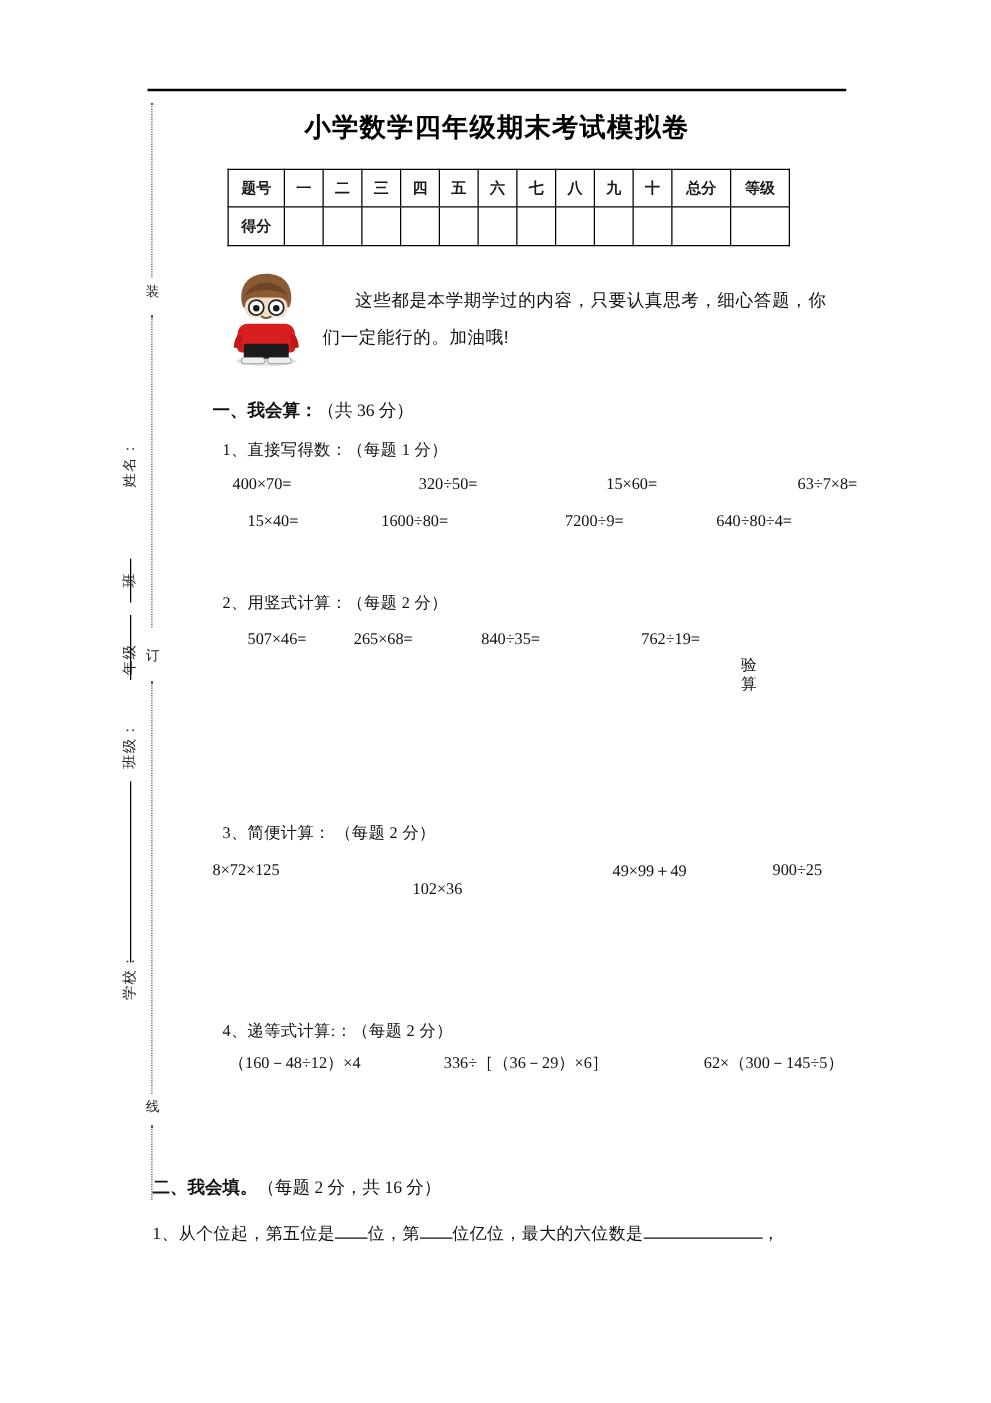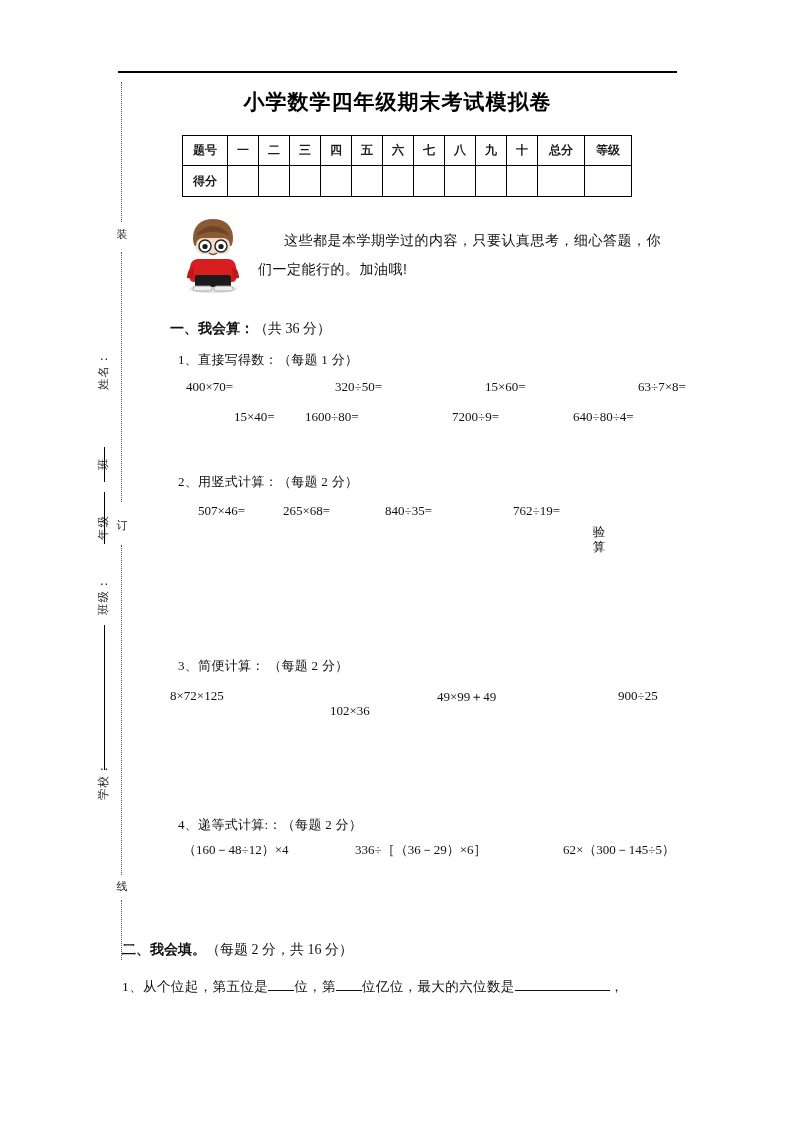--- a/index.html
+++ b/index.html
@@ -172,40 +172,40 @@
 
   <div class="sub" style="left:178px;top:351px;">1、直接写得数：（每题 1 分）</div>
 
   <div class="row" style="left:0;top:379px;">
     <span class="cell" style="left:186px;">400×70=</span>
     <span class="cell" style="left:335px;">320÷50=</span>
     <span class="cell" style="left:485px;">15×60=</span>
     <span class="cell" style="left:638px;">63÷7×8=</span>
   </div>
   <div class="row" style="left:0;top:409px;">
-    <span class="cell" style="left:198px;margin-left:36px;">15×40=</span>
+    <span class="cell" style="left:198px;">15×40=</span>
     <span class="cell" style="left:305px;">1600÷80=</span>
     <span class="cell" style="left:452px;">7200÷9=</span>
     <span class="cell" style="left:573px;">640÷80÷4=</span>
   </div>
 
   <div class="sub" style="left:178px;top:473px;">2、用竖式计算：（每题 2 分）</div>
   <div class="row" style="left:0;top:503px;">
     <span class="cell" style="left:198px;">507×46=</span>
     <span class="cell" style="left:283px;">265×68=</span>
     <span class="cell" style="left:385px;">840÷35=</span>
     <span class="cell" style="left:513px;">762÷19=</span>
   </div>
   <div class="vtext" style="left:592px;top:525px;">验算</div>
 
   <div class="sub" style="left:178px;top:657px;">3、简便计算：  （每题 2 分）</div>
   <div class="row" style="left:0;top:688px;">
     <span class="cell" style="left:170px;">8×72×125</span>
     <span class="cell" style="left:330px;margin-top:15px;">102×36</span>
-    <span class="cell" style="left:437px;">49×99＋49</span>
+    <span class="cell" style="left:490px;">49×99＋49</span>
     <span class="cell" style="left:618px;">900÷25</span>
   </div>
 
   <div class="sub" style="left:178px;top:816px;">4、递等式计算:：（每题 2 分）</div>
   <div class="row" style="left:0;top:841px;">
     <span class="cell" style="left:183px;">（160－48÷12）×4</span>
     <span class="cell" style="left:355px;">336÷［（36－29）×6］</span>
     <span class="cell" style="left:563px;">62×（300－145÷5）</span>
   </div>
 

